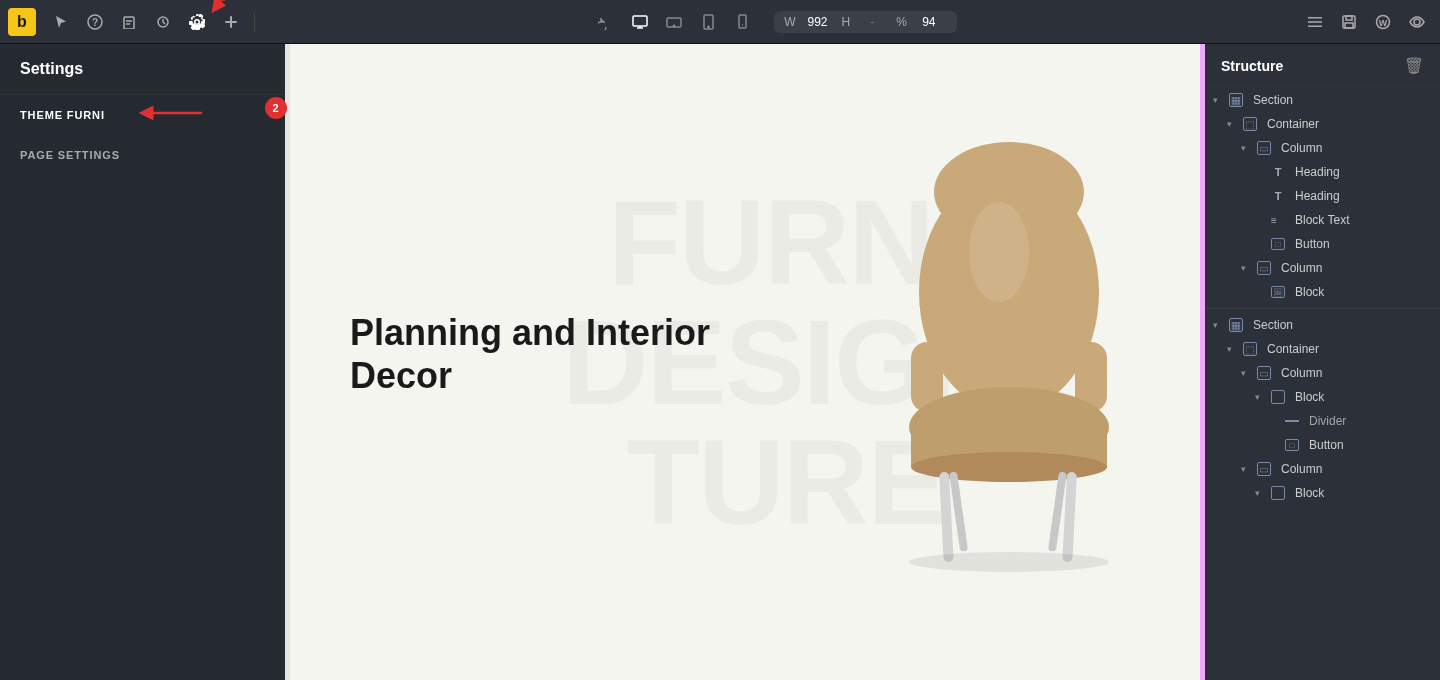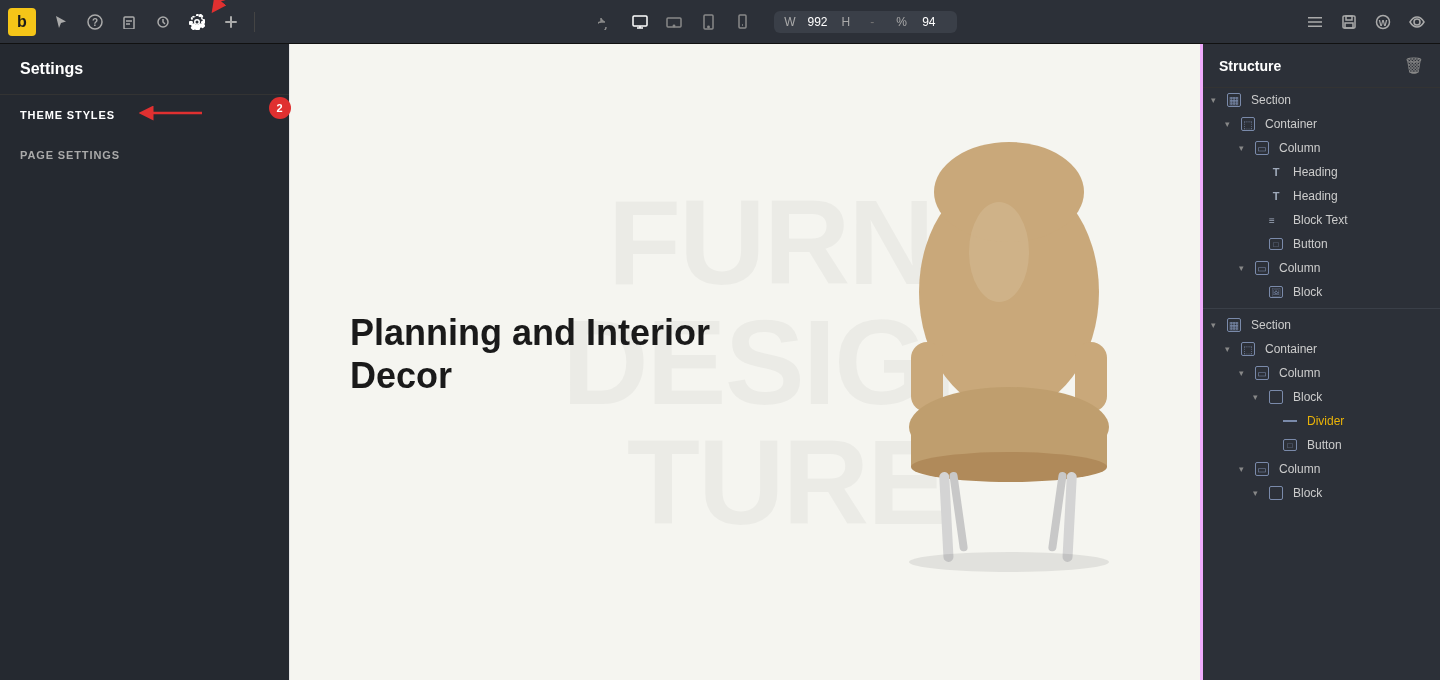--- a/index.html
+++ b/index.html
@@ -72,21 +72,21 @@
       display: flex;
       flex: 1;
       overflow: hidden;
     }
 
     
     #left-sidebar {
       width: 290px;
       background: #252930;
       flex-shrink: 0;
-      border-right: 1px solid #e5e5e5;
+      border-right: 5px solid #e5e5e5;
       display: flex;
       flex-direction: column;
     }
     .sidebar-title {
       padding: 16px 20px;
       font-size: 16px;
       font-weight: 600;
       color: #fff;
       border-bottom: 1px solid #333;
     }
@@ -189,21 +189,21 @@
       align-items: center;
       justify-content: center;
       z-index: 1;
     }
 
     
     #right-panel {
       width: 240px;
       background: #2c3038;
       flex-shrink: 0;
-      border-left: 3px solid #f0abfc;
+      border-left: 5px solid #f0abfc;
       overflow-y: auto;
     }
     .panel-header {
       display: flex;
       align-items: center;
       justify-content: space-between;
       padding: 12px 16px;
       border-bottom: 1px solid #333;
     }
     .panel-title {
@@ -388,21 +388,21 @@
   </button>
 </div>
 
 <div id="main">
 
   <div id="left-sidebar">
     <div class="sidebar-title">Settings</div>
 
     <div style="position:relative;">
       <div class="sidebar-menu-item active">
-        <span>THEME STYLES</span>
+        <span>THEME FURNI</span>
 
         <svg style="position:absolute;left:130px;top:6px;pointer-events:none;" width="80" height="24" viewBox="0 0 80 24">
           <defs>
               <marker id="arrowhead2" markerWidth="6" markerHeight="6" refX="3" refY="3" orient="auto">
                 <path d="M0,0 L6,3 L0,6 Z" fill="#e03030"></path>
               </marker>
             </defs>
           <path d="M72,12 L16,12" stroke="#e03030" stroke-width="2.5" fill="none" marker-end="url(#arrowhead2)"></path>
         </svg>
         <div class="annotation-badge" style="position:absolute;right:-2px;top:2px;">2</div>
@@ -562,21 +562,21 @@
           </span>
           <span style="font-size: 12px; color: rgb(204, 204, 204); margin-left: 4px;">Block</span>
         </div>
         <div class="tree-item" style="padding-left: 64px;">
           <span style="width: 12px; font-size: 9px; color: rgb(136, 136, 136); flex-shrink: 0;"></span>
           <span style="display: flex; align-items: center; width: 16px; flex-shrink: 0;">
             <span style="display:flex;align-items:center;width:14px;flex-shrink:0;">
               <span style="height:2px;width:14px;background:#7a8aaa;display:block;"></span>
             </span>
           </span>
-          <span style="font-size: 12px; color: #eab308; margin-left: 4px;">Divider</span>
+          <span style="font-size: 12px; color: #a3a3a3; margin-left: 4px;">Divider</span>
         </div>
         <div class="tree-item" style="padding-left: 64px;">
           <span style="width: 12px; font-size: 9px; color: rgb(136, 136, 136); flex-shrink: 0;"></span>
           <span style="display: flex; align-items: center; width: 16px; flex-shrink: 0;">
             <span style="border:1.5px solid #7a8aaa;border-radius:2px;width:14px;height:12px;display:flex;align-items:center;justify-content:center;flex-shrink:0;font-size:8px;color:#7a8aaa;">□</span>
           </span>
           <span style="font-size: 12px; color: rgb(204, 204, 204); margin-left: 4px;">Button</span>
         </div>
         <div class="tree-item" style="padding-left: 36px;">
           <span style="width: 12px; font-size: 9px; color: rgb(136, 136, 136); flex-shrink: 0;">▾</span>

